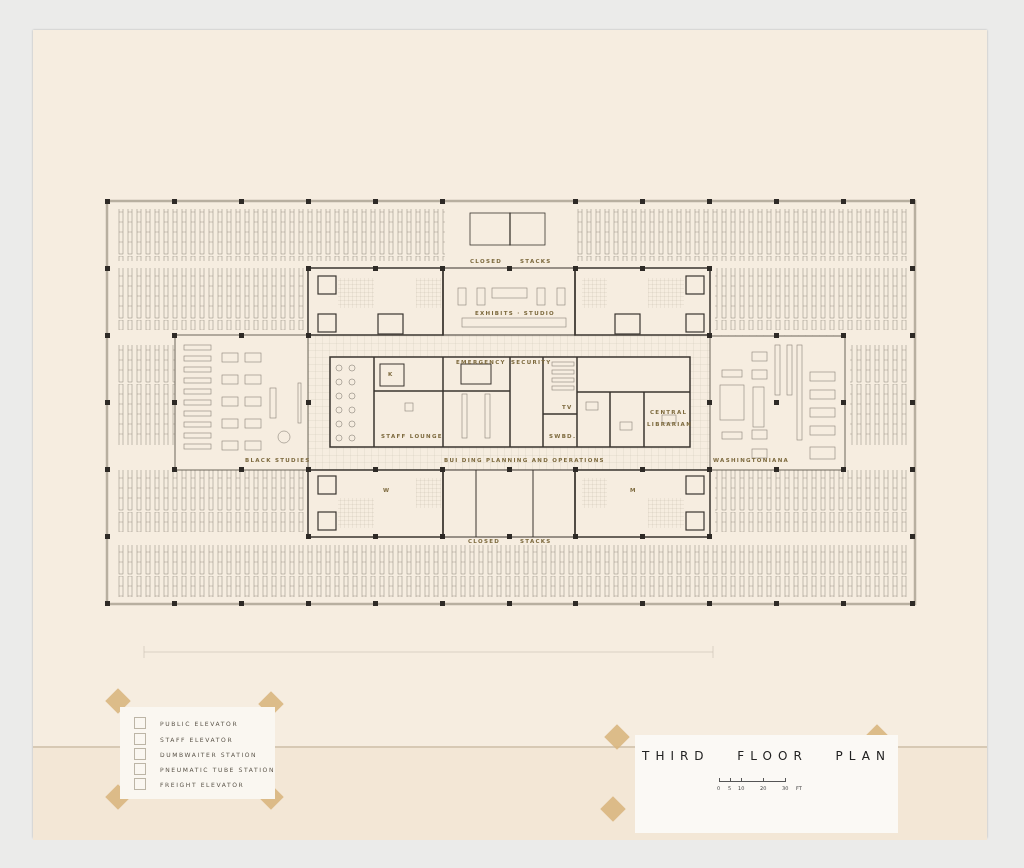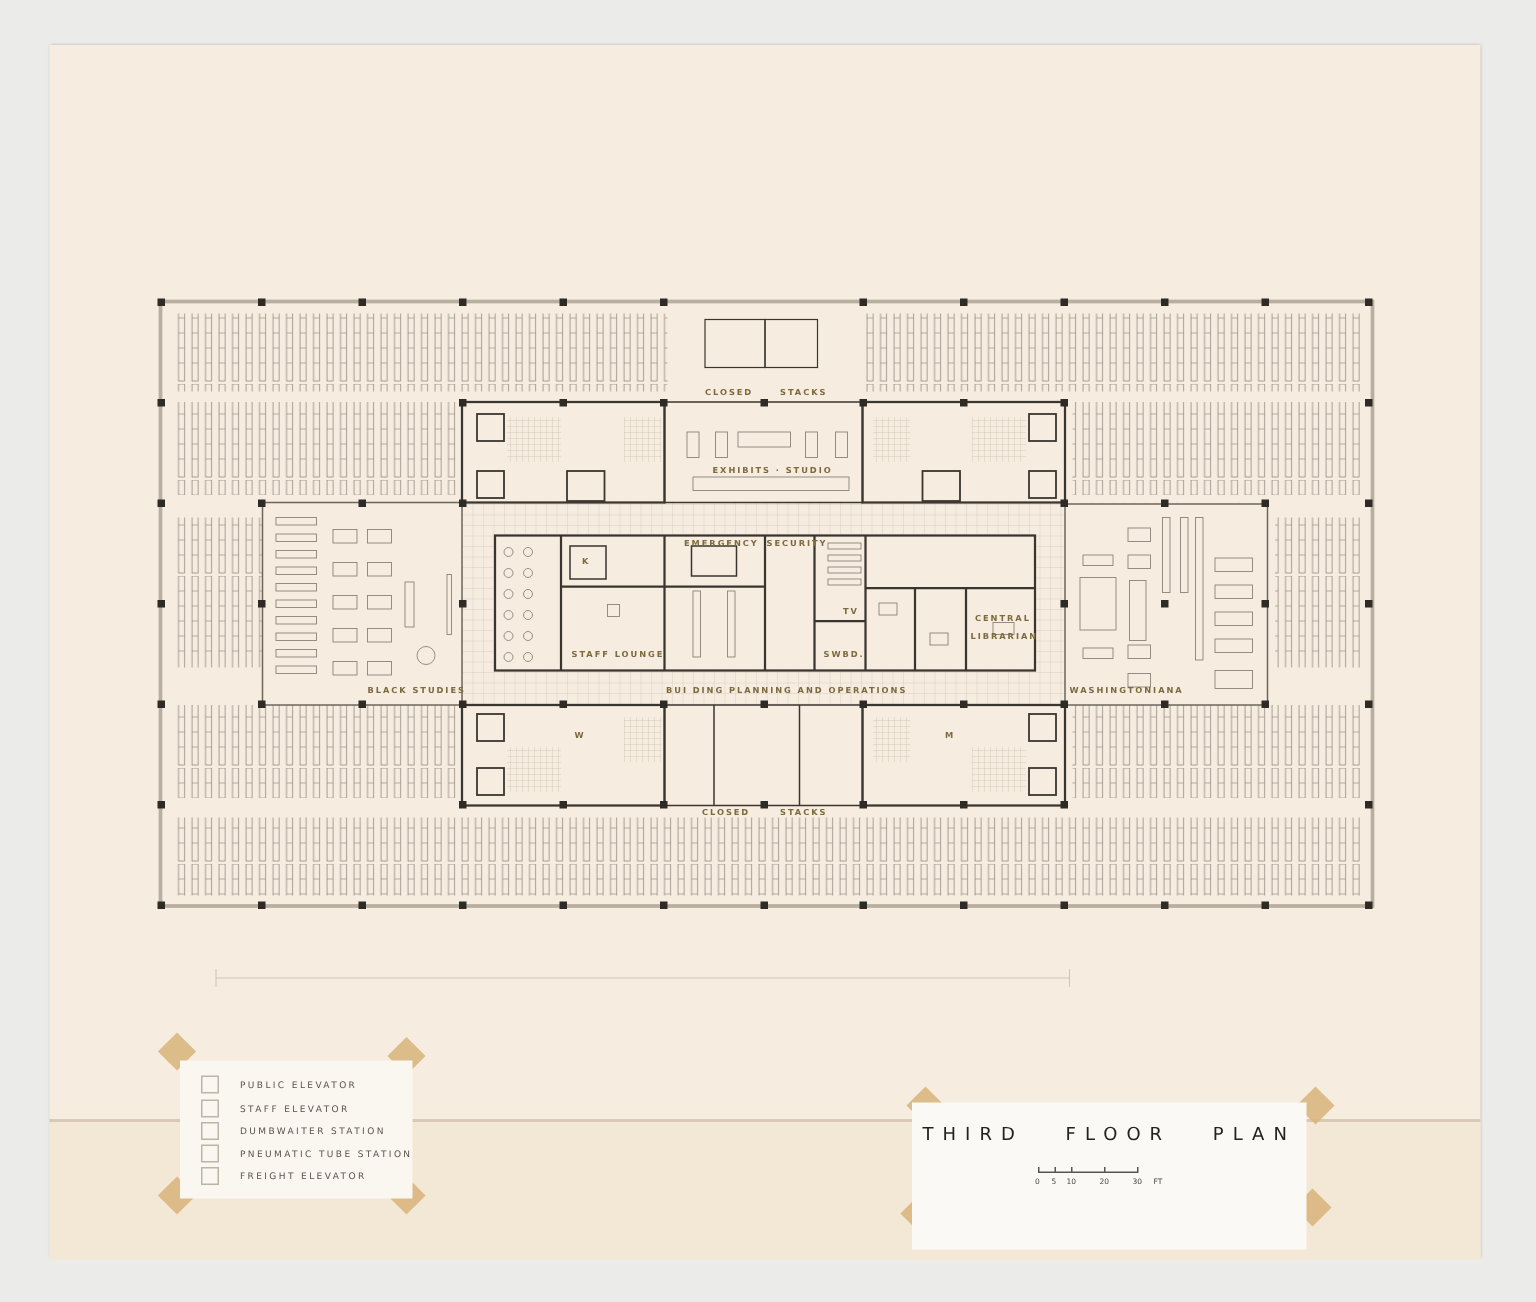--- a/index.html
+++ b/index.html
@@ -5,21 +5,21 @@
   html,body{margin:0;padding:0;}
   body{width:1024px;height:868px;background:#ebebea;position:relative;overflow:hidden;font-family:"Liberation Sans",sans-serif;}
   .board{position:absolute;left:33px;top:30px;width:954px;height:808px;background:#f6ede0;box-shadow:0 0 2px rgba(0,0,0,.25);}
   .board-lower{position:absolute;left:33px;top:746px;width:954px;height:92px;background:#f3e7d6;border-top:2px solid #d7c9b4;}
   .drawing{position:absolute;left:0;top:0;width:1024px;height:868px;}
   .plan-label{font-family:"DejaVu Sans",sans-serif;font-size:5.5px;letter-spacing:1.3px;fill:#7d6a3e;font-weight:bold;}
   .legend{position:absolute;left:120px;top:707px;width:155px;height:92px;background:#faf7f1;}
   .legend-row{position:absolute;left:14px;height:12px;display:flex;align-items:center;}
   .legend-box{width:10px;height:10px;border:1px solid #bcb5a6;margin-right:14px;}
   .legend-text{font-size:6px;letter-spacing:1.6px;color:#5a5348;font-family:"DejaVu Sans",sans-serif;}
-  .title-card{position:absolute;left:608px;top:735px;width:263px;height:98px;background:#fbf9f5;}
+  .title-card{position:absolute;left:635px;top:735px;width:263px;height:98px;background:#fbf9f5;}
   .title-text{position:absolute;left:0;right:0;top:14px;text-align:center;font-size:12px;letter-spacing:6px;word-spacing:18px;color:#222;font-family:"DejaVu Sans",sans-serif;}
   .scale{position:absolute;left:84px;top:42px;width:100px;height:20px;}
   .scale-line{position:absolute;left:0;top:4px;width:66px;height:1px;background:#555;}
   .tick{position:absolute;top:1px;width:1px;height:4px;background:#555;}
   .scale-lbl{position:absolute;top:8px;font-size:5px;color:#444;font-family:"DejaVu Sans",sans-serif;}
   .tape{position:absolute;width:18px;height:18px;background:#d9b680;transform:rotate(45deg);opacity:.9;}
 </style>
 </head>
 <body>
 

